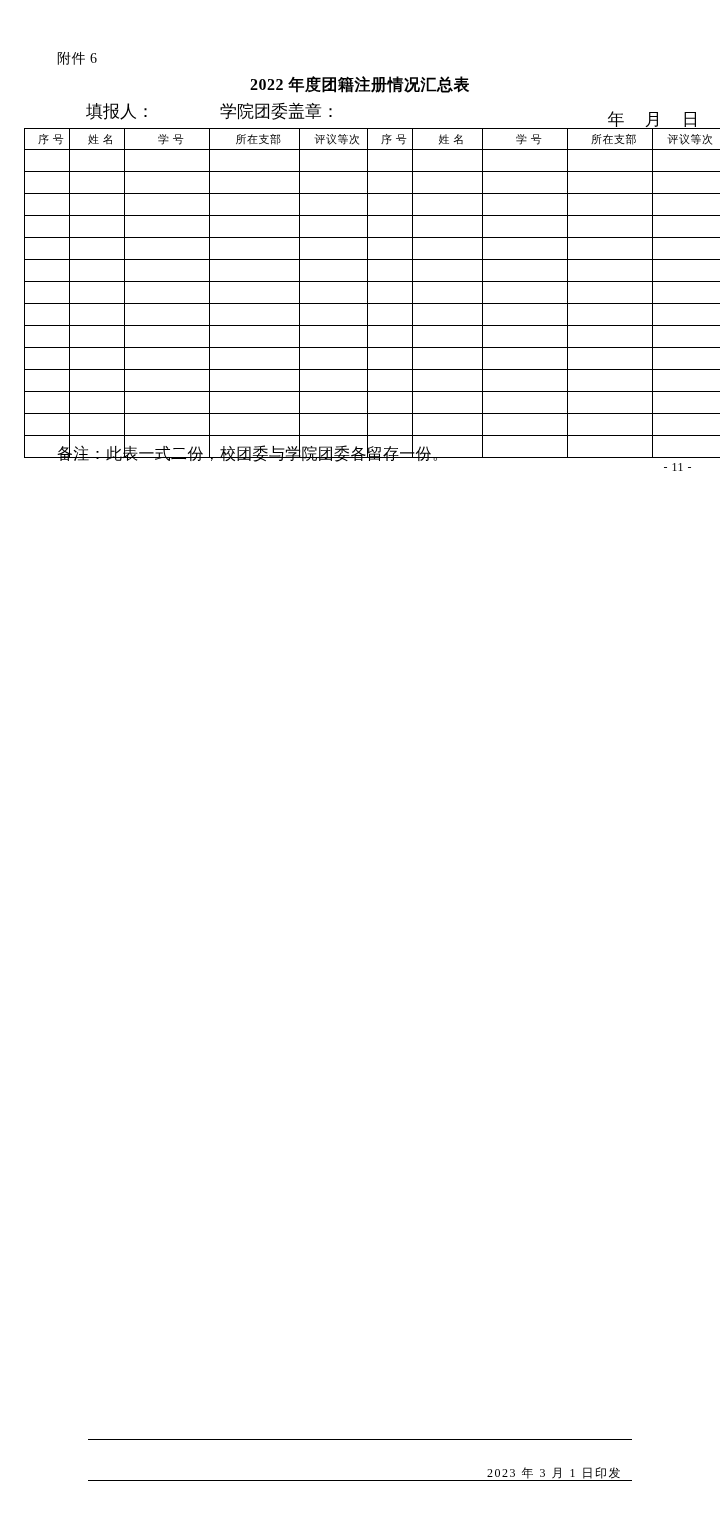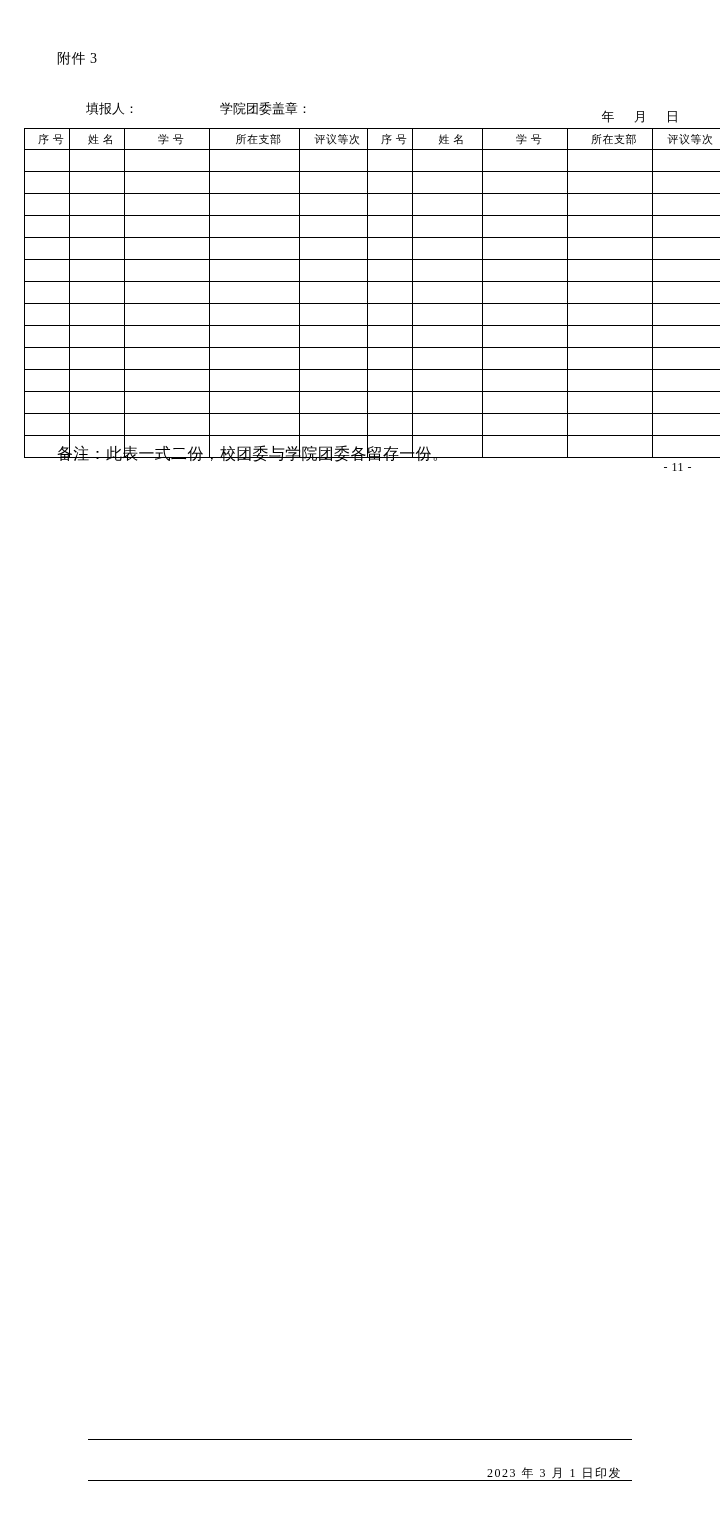--- a/index.html
+++ b/index.html
@@ -34,24 +34,24 @@
     right: 0;
     top: 75px;
     text-align: center;
     font-size: 16px;
     font-weight: bold;
     letter-spacing: 0.5px;
   }
   .meta-row {
     position: absolute;
     left: 24px;
-    right: 30px;
+    right: 10px;
     top: 100px;
     height: 20px;
-    font-size: 13px;
+    font-size: 17px;
   }
   .meta-filler {
     position: absolute;
     left: 62px;
     top: 0;
   }
   .meta-seal {
     position: absolute;
     left: 196px;
     top: 0;
@@ -128,22 +128,23 @@
     top: 25px;
     font-size: 12px;
     letter-spacing: 1.5px;
   }
 </style>
 </head>
 <body>
 
 <div class="page">
 
-  <div class="attachment-label">附件 3</div>
-
+  <div class="attachment-label">附件 6</div>
+
+  <div class="doc-title">2022 年度团籍注册情况汇总表</div>
 
   <div class="meta-row">
     <div class="meta-filler">填报人：</div>
     <div class="meta-seal">学院团委盖章：</div>
     <div class="meta-date">
       <span>年</span>
       <span>月</span>
       <span>日</span>
     </div>
   </div>

